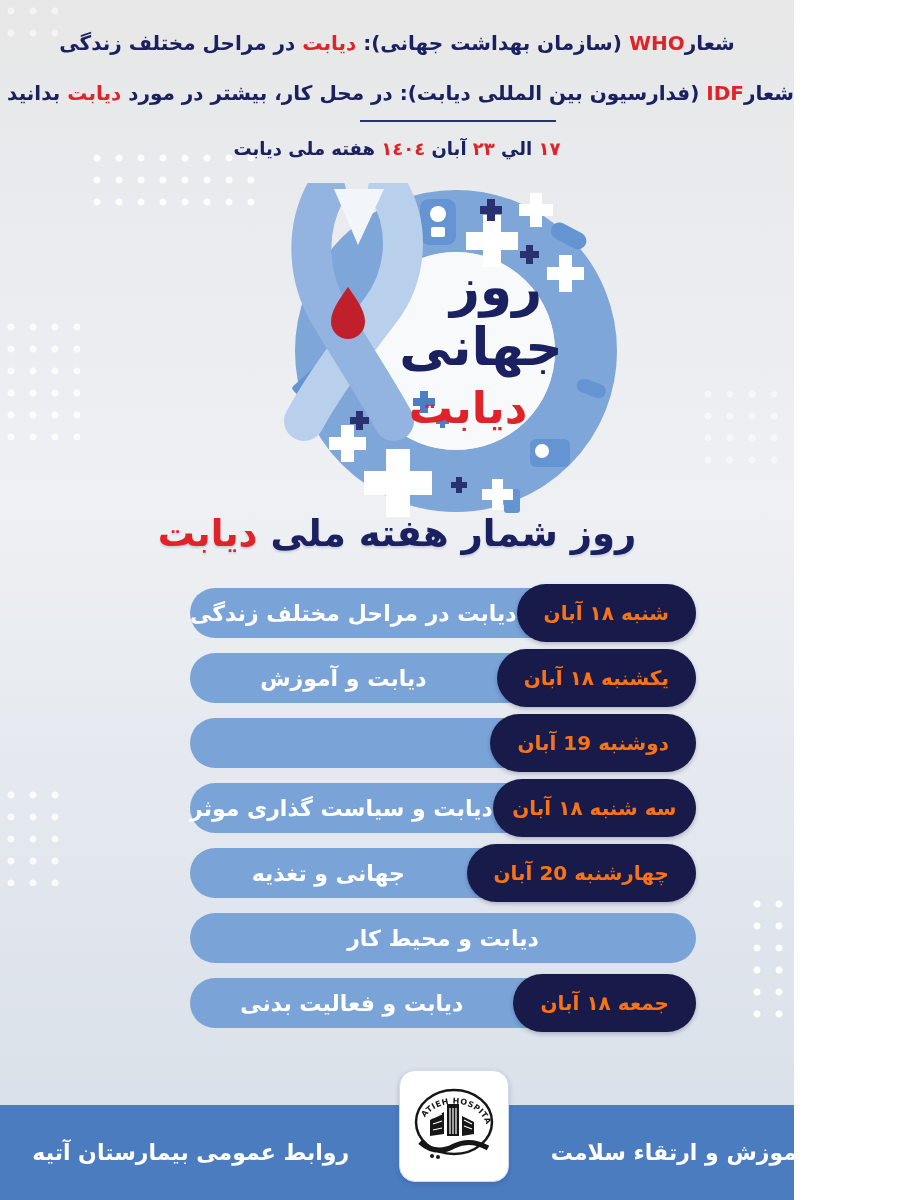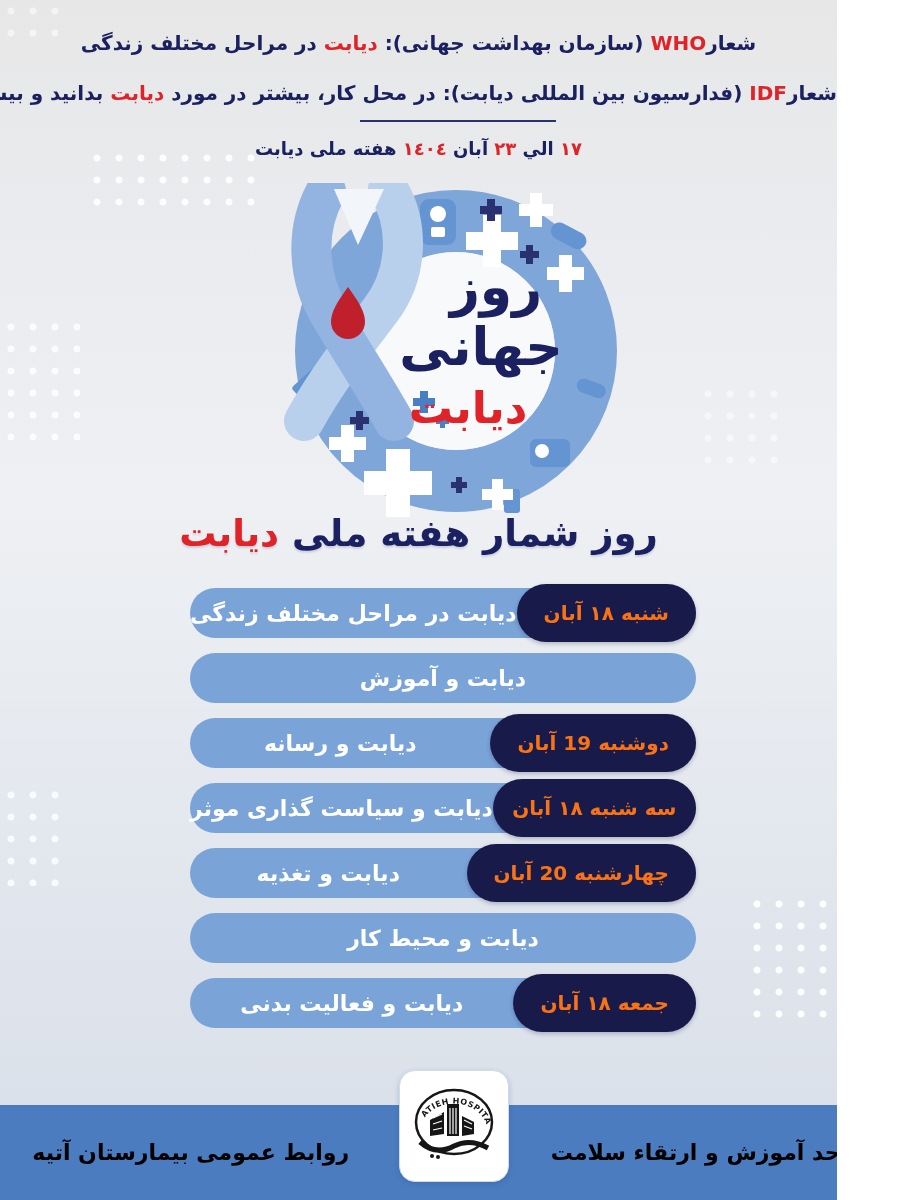--- a/index.html
+++ b/index.html
@@ -1,20 +1,19 @@
 <!DOCTYPE html>
 <html lang="fa"><head>
 <meta charset="utf-8">
 <style>
   html,body{margin:0;padding:0;}
   body{font-family:"DejaVu Sans",sans-serif;}
   #poster{
     position:relative;width:794px;height:1200px;overflow:hidden;
     background:linear-gradient(180deg,#e7e7e7 0%,#e9ebee 18%,#eef0f3 42%,#e2e7ee 72%,#d8dee8 100%);
-    padding-left:43px;
   }
   
   .dots{position:absolute;background-image:radial-gradient(circle,#ffffff 3.1px,rgba(255,255,255,0) 3.9px);background-size:22px 22px;}
   .dots-tl0{left:0;top:0;width:58px;height:48px;opacity:.55;}
   .dots-tr0{left:848px;top:2px;width:49px;height:44px;opacity:.45;}
   .dots-tl{left:86px;top:147px;width:172px;height:64px;opacity:.9;}
   .dots-l1{left:0;top:316px;width:80px;height:124px;opacity:.8;}
   .dots-r1{left:697px;top:383px;width:94px;height:95px;opacity:.5;}
   .dots-l2{left:0;top:784px;width:64px;height:102px;opacity:.8;}
   .dots-br{left:746px;top:893px;width:151px;height:127px;opacity:.95;}
@@ -36,21 +35,21 @@
   .rows{position:absolute;left:190px;top:584px;width:506px;}
   .row{position:relative;height:58px;margin-bottom:7px;direction:rtl;display:flex;align-items:center;}
   .row-bg{position:absolute;left:0;right:0;top:4px;bottom:4px;background:#7aa3d8;border-radius:26px;}
   .day-pill{position:relative;z-index:2;height:58px;min-width:120px;background:#181b4a;border-radius:29px;
             display:flex;align-items:center;justify-content:center;padding:0 27px;
             color:#f97316;font-weight:bold;font-size:20px;white-space:nowrap;box-shadow:0 2px 4px rgba(20,24,70,.25);}
   .topic{position:relative;z-index:1;flex:1;text-align:center;color:#ffffff;font-weight:bold;font-size:22px;white-space:nowrap;}
   
   .footer-bar{position:absolute;left:0;top:1105px;width:897px;height:95px;background:#4b7cc0;
               display:flex;align-items:center;}
-  .fz{flex:1;text-align:center;color:#000000;font-weight:bold;font-size:22px;direction:rtl;}
+  .fz{flex:1;text-align:center;color:#ffffff;font-weight:bold;font-size:22px;direction:rtl;}
   .fz-spacer{width:134px;}
   .logo-card{position:absolute;left:399px;top:1070px;width:108px;height:110px;background:#ffffff;
              border-radius:16px;border:1px solid #cfdcee;box-shadow:0 2px 5px rgba(40,70,120,.25);
              display:flex;align-items:center;justify-content:center;}
 </style>
 </head>
 <body>
 
 <div id="poster">
 
@@ -137,42 +136,44 @@
   <div class="rows">
     <div class="row">
       <div class="row-bg"></div>
       <div class="day-pill">
           <span>شنبه ١٨ آبان</span>
         </div>
       <div class="topic">دیابت در مراحل مختلف زندگی</div>
     </div>
     <div class="row">
       <div class="row-bg"></div>
+      <div class="day-pill">
+          <span>یکشنبه ١٨ آبان</span>
+        </div>
       <div class="topic">دیابت و آموزش</div>
     </div>
     <div class="row">
       <div class="row-bg"></div>
       <div class="day-pill">
           <span>دوشنبه 19 آبان</span>
         </div>
-      <div class="topic">دیابت و رسانه</div>
     </div>
     <div class="row">
       <div class="row-bg"></div>
       <div class="day-pill">
           <span>سه شنبه ١٨ آبان</span>
         </div>
       <div class="topic">دیابت و سیاست گذاری موثر</div>
     </div>
     <div class="row">
       <div class="row-bg"></div>
       <div class="day-pill">
           <span>چهارشنبه 20 آبان</span>
         </div>
-      <div class="topic">دیابت و تغذیه</div>
+      <div class="topic">جهانی و تغذیه</div>
     </div>
     <div class="row">
       <div class="row-bg"></div>
       <div class="topic">دیابت و محیط کار</div>
     </div>
     <div class="row">
       <div class="row-bg"></div>
       <div class="day-pill">
           <span>جمعه ١٨ آبان</span>
         </div>

